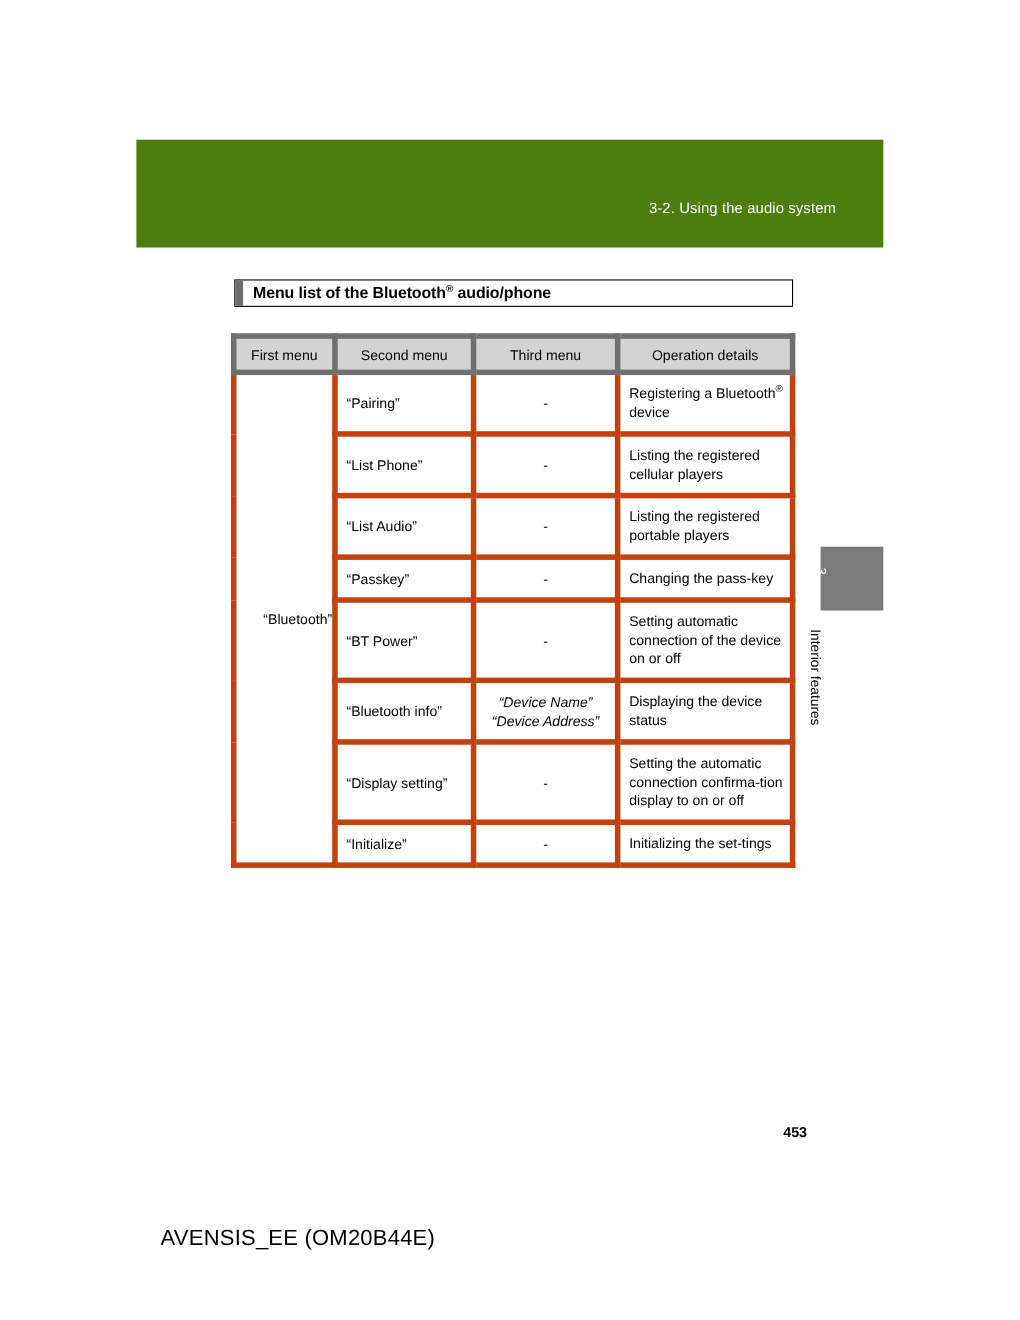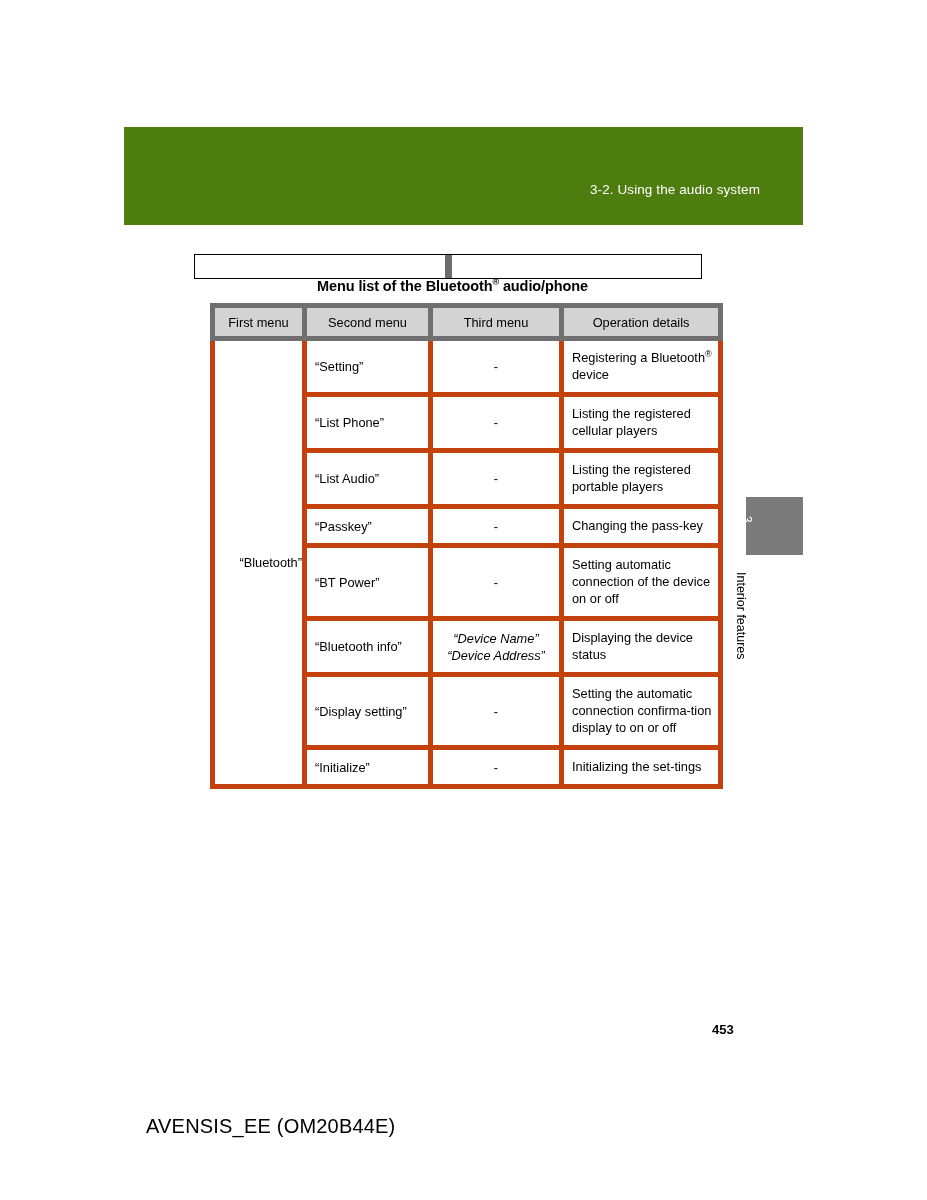--- a/index.html
+++ b/index.html
@@ -31,30 +31,29 @@
     bottom: 28px;
     font-size: 13.5px;
     color: #ffffff;
     letter-spacing: 0.1px;
     white-space: nowrap;
   }
 
   
   .section-heading {
     position: absolute;
-    left: 194px;
+    left: 213px;
     top: 254px;
     width: 508px;
     height: 25px;
     border: 1px solid #000000;
     box-sizing: border-box;
     background: #ffffff;
     display: flex;
     align-items: center;
-    flex-direction: column;
   }
   .section-heading-marker {
     width: 7px;
     height: 100%;
     background: #6d6d6d;
     flex: 0 0 auto;
   }
   .section-heading-text {
     font-size: 14.5px;
     font-weight: bold;
@@ -192,21 +191,21 @@
     <tr>
       <th>First menu</th>
       <th>Second menu</th>
       <th>Third menu</th>
       <th>Operation details</th>
     </tr>
   </thead>
   <tbody>
     <tr>
       <td class="cell-first" rowspan="8">“Bluetooth”</td>
-      <td class="cell-second">“Setting”</td>
+      <td class="cell-second">“Pairing”</td>
       <td class="cell-third">-</td>
       <td class="cell-details"><span>Registering a Bluetooth</span><sup>®</sup><span> device</span></td>
     </tr>
     <tr>
       <td class="cell-second">“List Phone”</td>
       <td class="cell-third">-</td>
       <td class="cell-details">Listing the registered cellular players</td>
     </tr>
     <tr>
       <td class="cell-second">“List Audio”</td>

